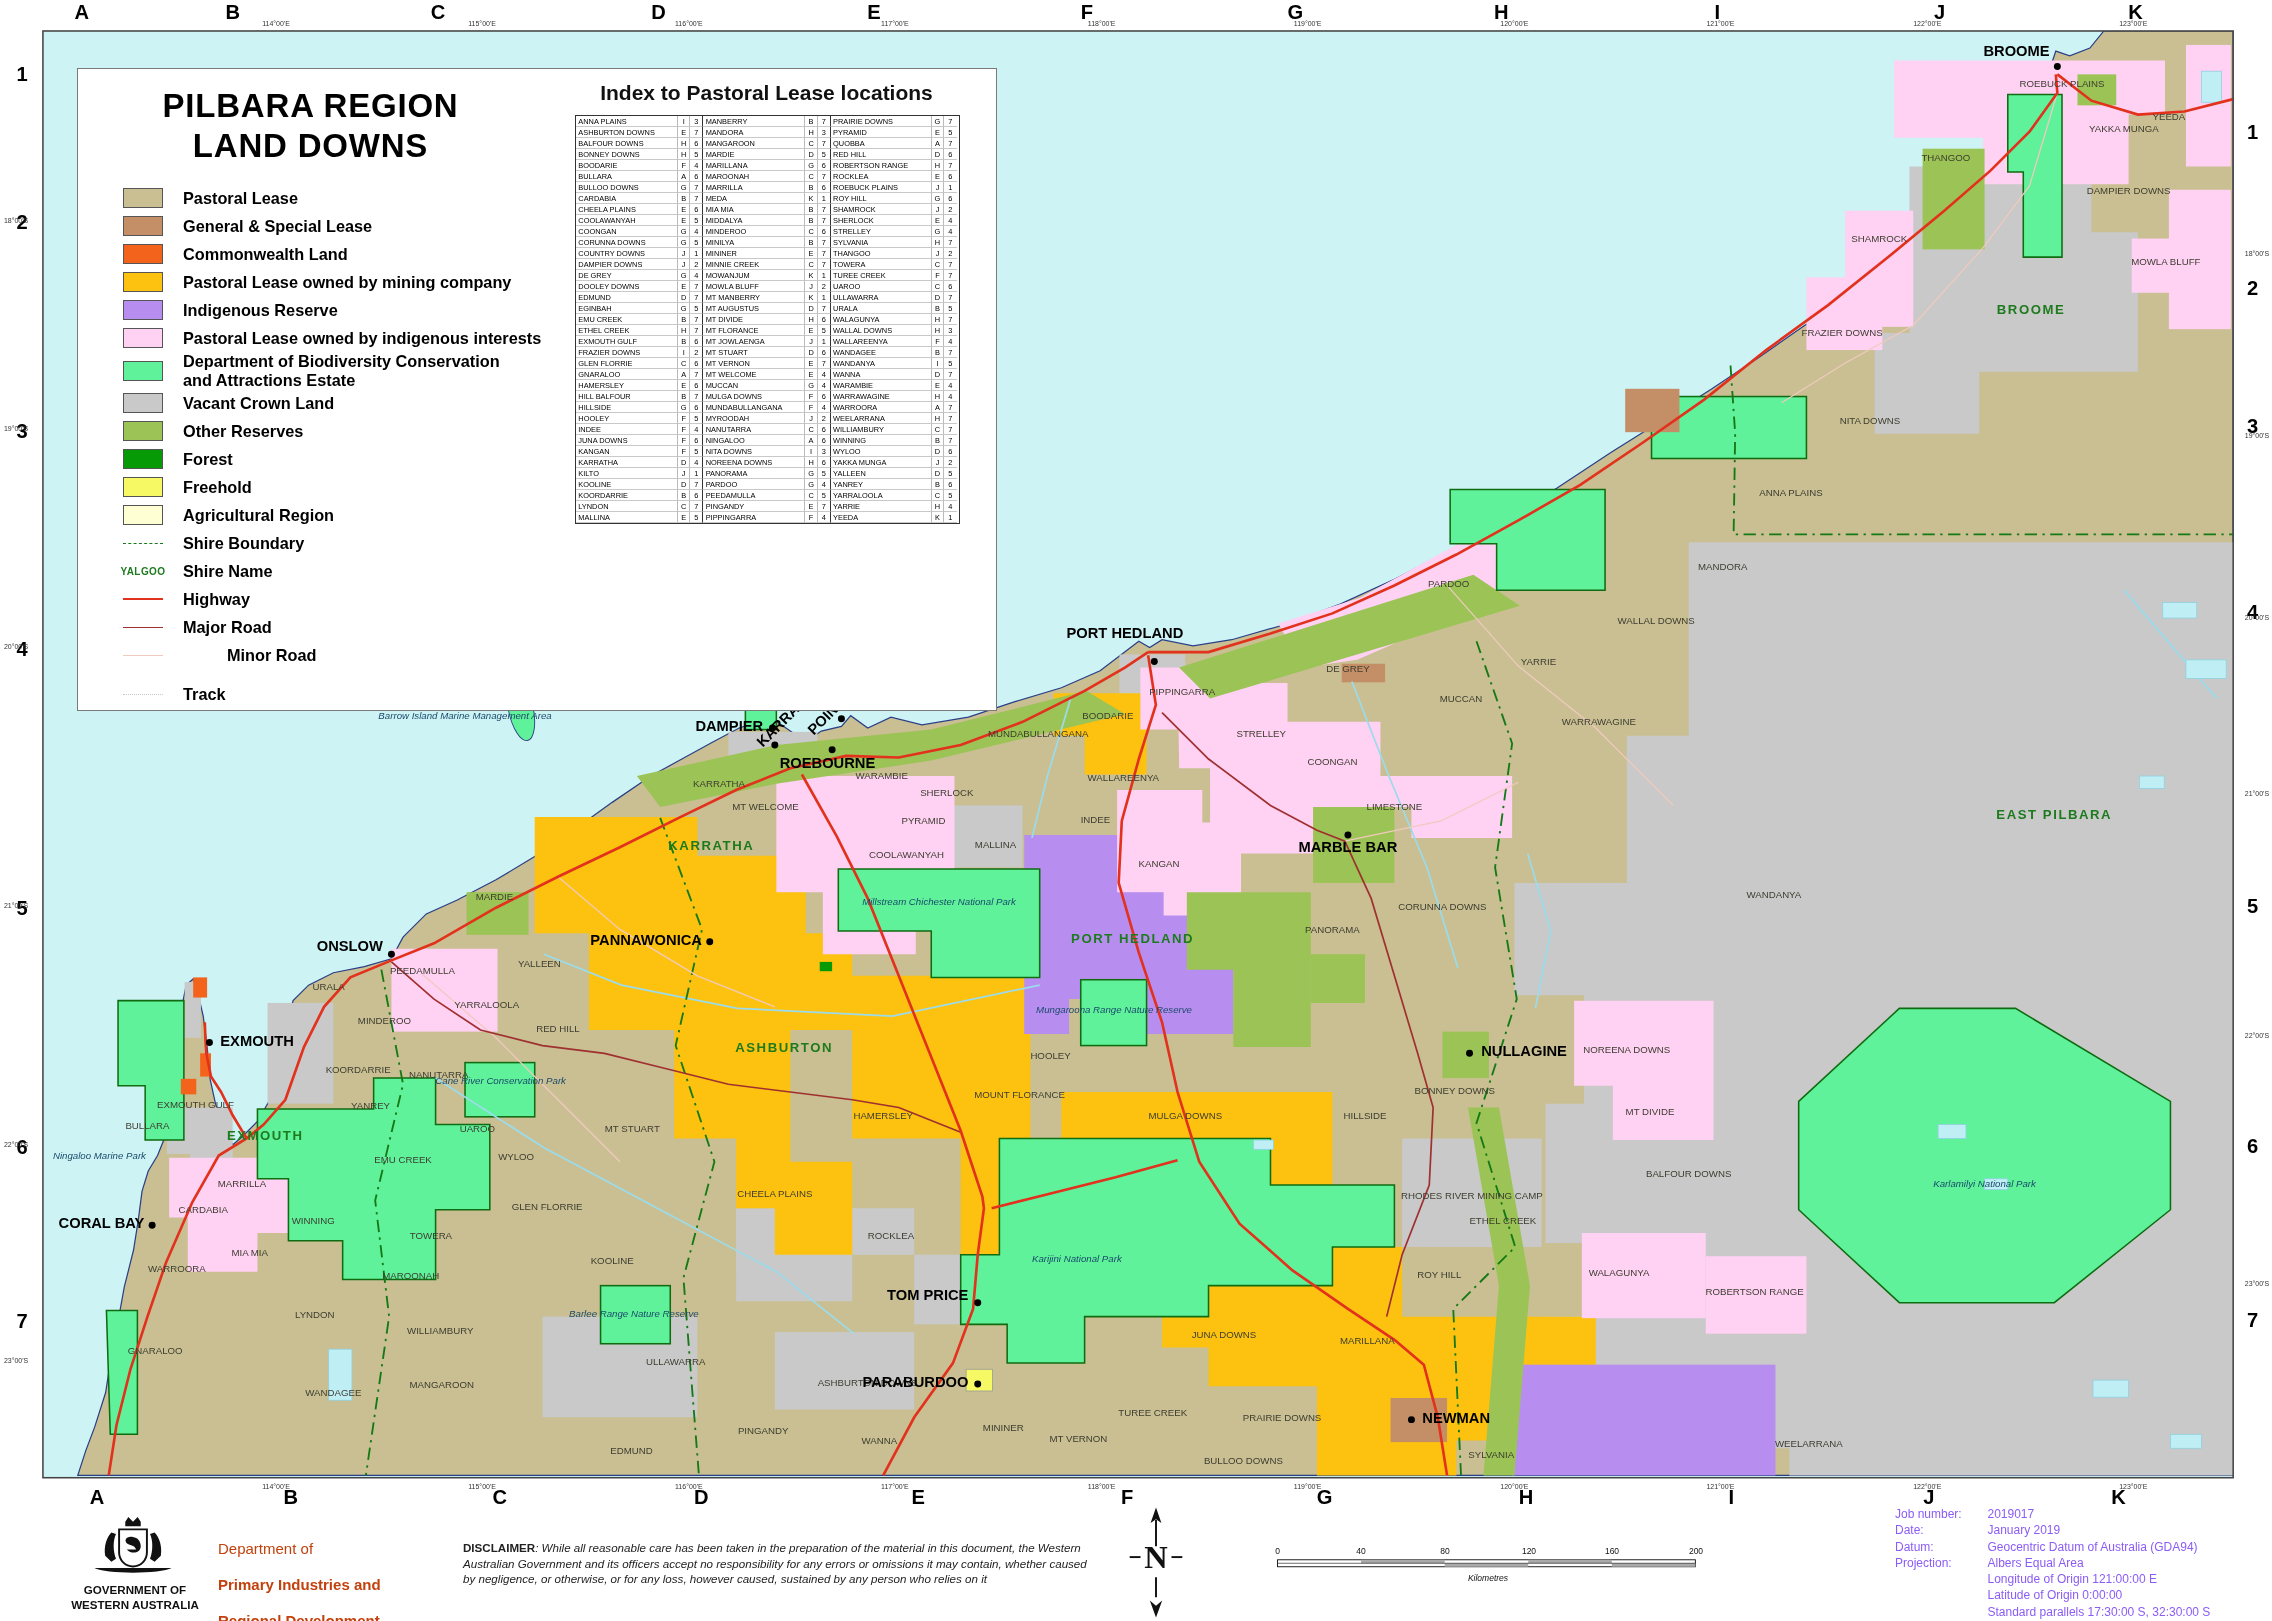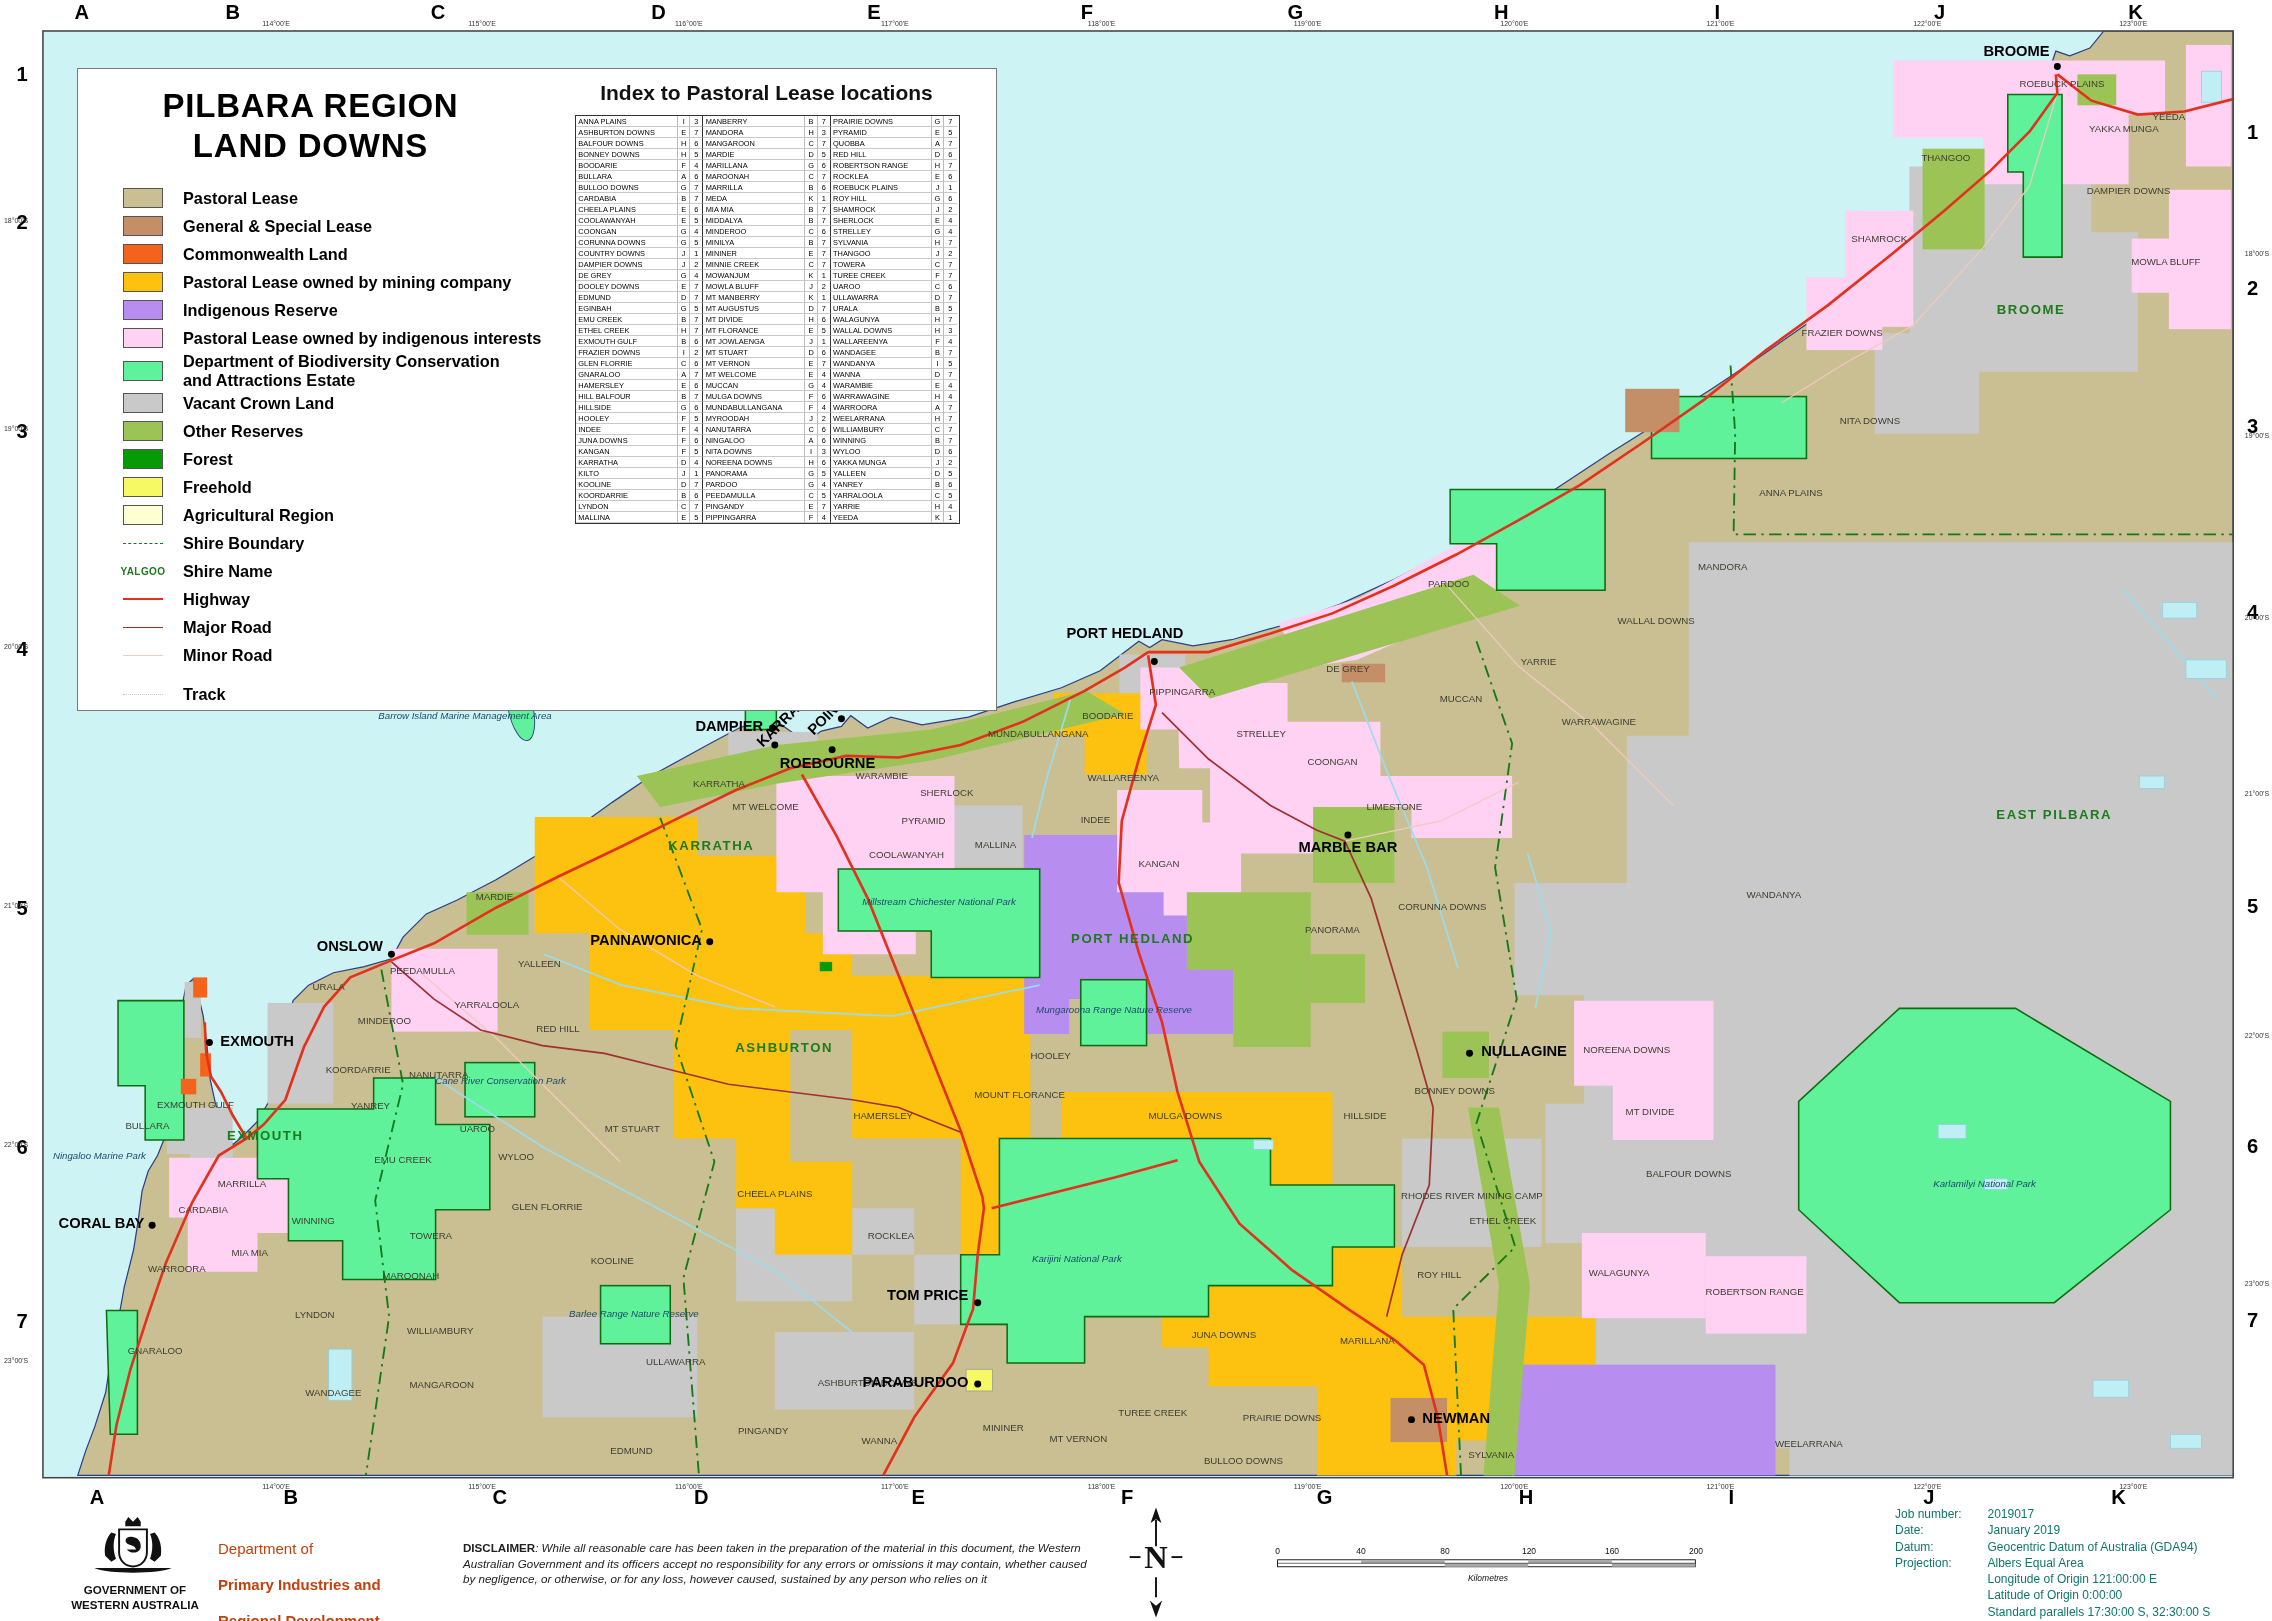--- a/index.html
+++ b/index.html
@@ -21,21 +21,21 @@
   #index-title{left:573px;top:81px;width:387px;text-align:center;font-size:21px;font-weight:700;}
   #index-table{left:575px;top:115px;width:385px;border:1.5px solid #333;box-sizing:border-box;
     display:grid;grid-template-columns:102px 12.4px 13px 102px 12.4px 13px 101px 12.4px 12.4px;
     background:#fff;}
   .ix-cell{font-size:7.4px;line-height:11px;height:11px;overflow:hidden;white-space:nowrap;
     border-bottom:0.8px solid #c9c9c9;border-right:0.8px solid #bbb;padding-left:2.3px;box-sizing:border-box;color:#000;}
   .ix-name{}
   .ix-ref{text-align:center;padding-left:0;}
   .ix-groupend{border-right:1.5px solid #333;}
   
-  .ft-label{font-size:12px;line-height:16.3px;color:#0f766e;}
+  .ft-label{font-size:12px;line-height:16.3px;color:#8b5cf6;}
   #dept-block{left:218px;top:1537px;font-size:15px;line-height:24px;color:#c2410c;}
   #dept-block .b{font-weight:700;margin-top:12px;}
   #gov-caption{left:46px;top:1583px;width:178px;text-align:center;font-size:11.6px;font-weight:700;line-height:14.7px;}
   #disclaimer{left:463px;top:1540px;width:627px;font-size:11.6px;line-height:15.5px;font-style:italic;color:#222;}
   #disclaimer b{font-style:normal;}
   #info-block{left:1895px;top:1506px;display:grid;grid-template-columns:91px 333px;column-gap:1.5px;}
   #scalebar-wrap{left:1276px;top:1546px;width:424px;}
   #scalebar-ticks{position:relative;height:11px;font-size:8.5px;color:#111;}
   #scalebar-ticks span{position:absolute;transform:translateX(-50%);}
   #scalebar-unit{text-align:center;font-size:8.5px;margin-top:1.5px;font-style:italic;}
@@ -515,21 +515,21 @@
           <div style="width: 40px; border-top: 2.3px solid rgb(226, 49, 28);"></div>
         </div>
         <div class="lg-label">Highway</div>
       </div>
       <div class="lg-row">
         <div class="lg-sym">
           <div style="width: 40px; border-top: 1.5px solid rgb(160, 48, 48);"></div>
         </div>
         <div class="lg-label">Major Road</div>
       </div>
-      <div class="lg-row" style="margin-bottom: 11px;">
+      <div class="lg-row" style="margin-bottom: 11px; gap: 44px;">
         <div class="lg-sym">
           <div style="width: 40px; border-top: 1.5px solid rgb(240, 202, 190);"></div>
         </div>
         <div class="lg-label">Minor Road</div>
       </div>
       <div class="lg-row">
         <div class="lg-sym">
           <div style="width: 40px; border-top: 1.5px dotted rgb(201, 201, 201);"></div>
         </div>
         <div class="lg-label">Track</div>

